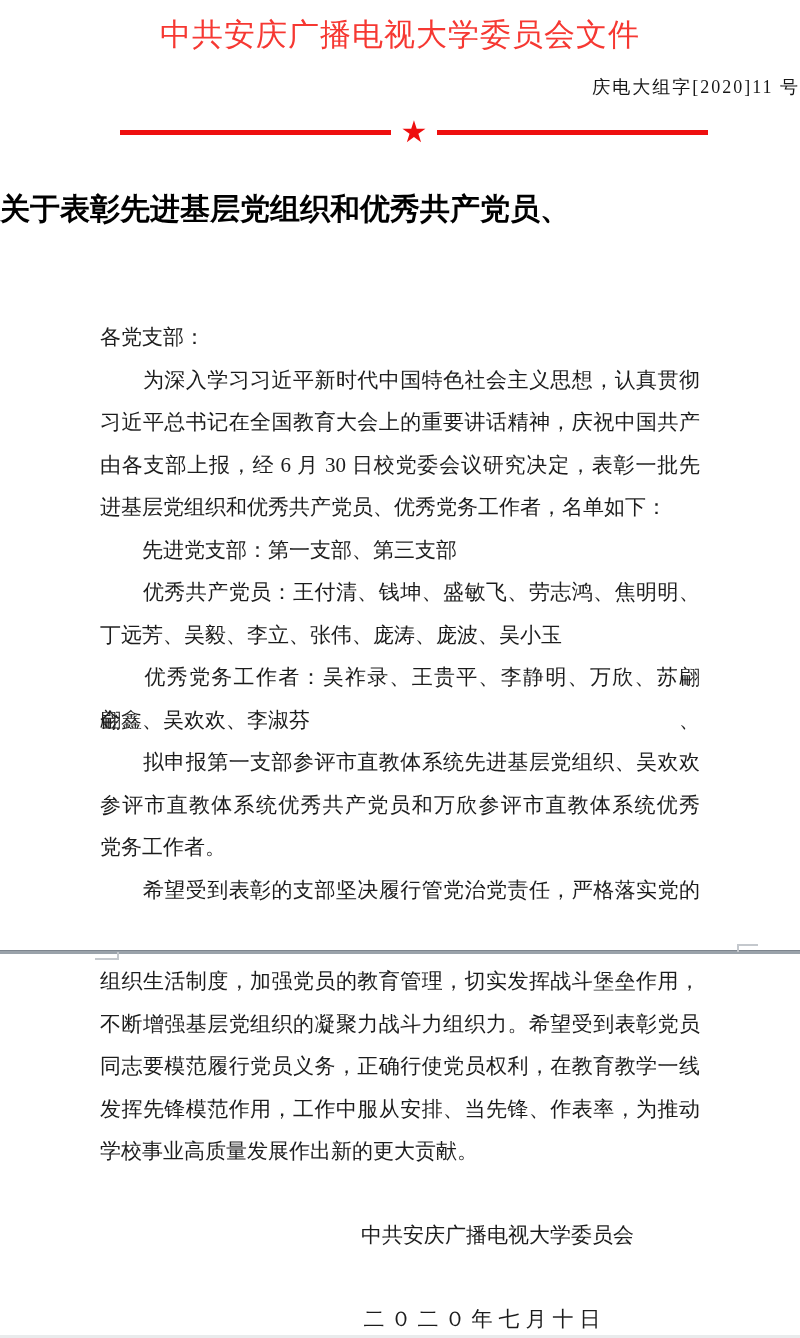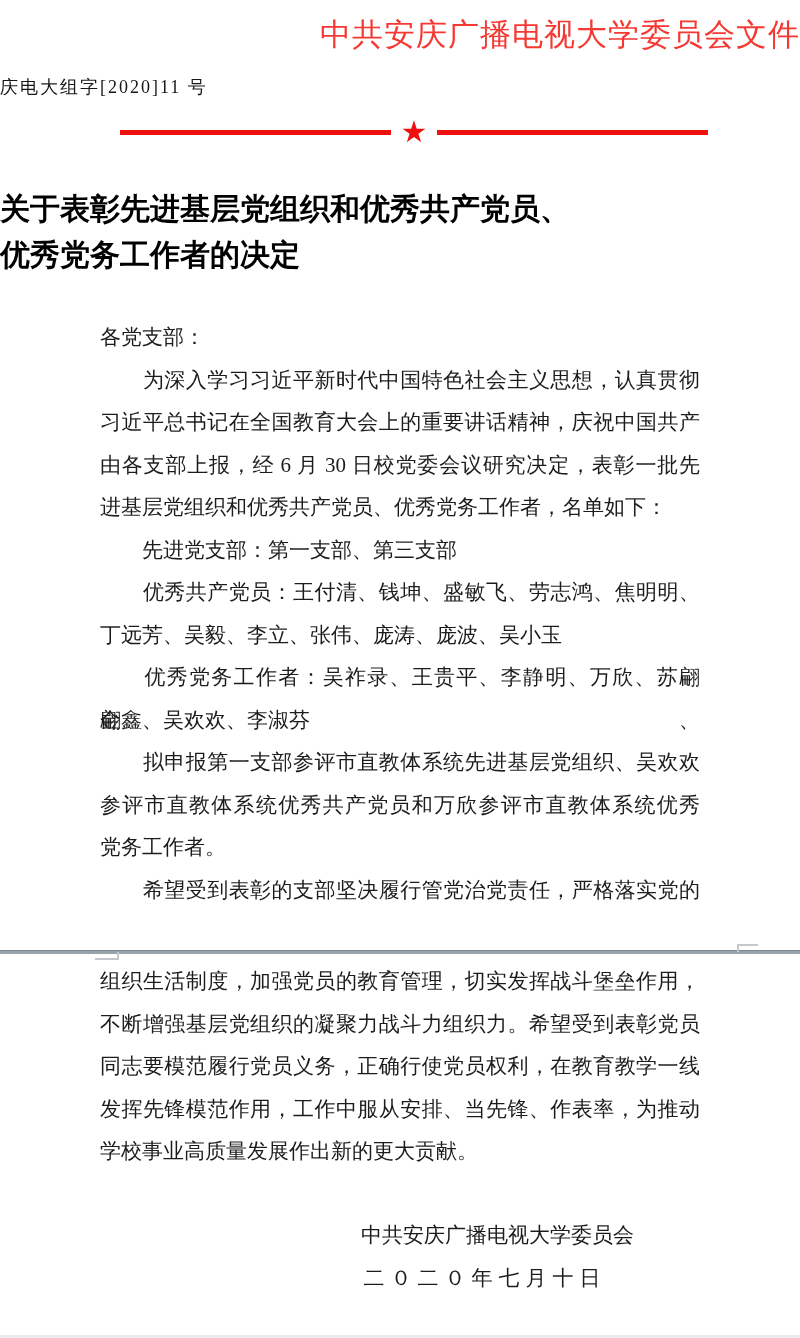--- a/index.html
+++ b/index.html
@@ -14,33 +14,33 @@
     background: #ffffff;
     overflow: hidden;
     font-family: "Liberation Serif", serif;
     color: #1c1c1c;
   }
   .org-title {
     position: absolute;
     top: 14px;
     left: 0;
     width: 100%;
-    text-align: right;
+    text-align: center;
     font-size: 31px;
     line-height: 42px;
     letter-spacing: 1px;
     color: #f63832;
     white-space: nowrap;
   }
   .doc-number {
     position: absolute;
     top: 74px;
     left: 0;
     width: 100%;
-    text-align: left;
+    text-align: right;
     font-size: 18px;
     line-height: 26px;
     letter-spacing: 2px;
     color: #161616;
     white-space: nowrap;
   }
   .rule-row {
     position: absolute;
     top: 116px;
     left: 120px;
@@ -127,21 +127,21 @@
     padding-left: 195px;
     box-sizing: content-box;
     width: calc(100% - 195px);
     text-align: center;
     font-size: 21px;
     line-height: 30px;
     white-space: nowrap;
   }
   .sig-date {
     position: absolute;
-    top: 1263px;
+    top: 1304px;
     left: 0;
     width: calc(100% - 170px);
     padding-left: 170px;
     text-align: center;
     font-size: 21px;
     line-height: 30px;
     letter-spacing: 6px;
     white-space: nowrap;
   }
   .bottom-edge {
@@ -163,21 +163,20 @@
   <div class="doc-number">庆电大组字[2020]11 号</div>
 
   <div class="rule-row">
     <div class="rule-line"></div>
     <div class="rule-star">★</div>
     <div class="rule-line"></div>
   </div>
 
   <div class="doc-title">
     <div>关于表彰先进基层党组织和优秀共产党员、</div>
-    <div>优秀党务工作者的决定</div>
   </div>
 
   <div class="body body1">
     <div class="ln">各党支部：</div>
     <div class="ln j">　　为深入学习习近平新时代中国特色社会主义思想，认真贯彻</div>
     <div class="ln j">习近平总书记在全国教育大会上的重要讲话精神，庆祝中国共产</div>
     <div class="ln j">由各支部上报，经 6 月 30 日校党委会议研究决定，表彰一批先</div>
     <div class="ln">进基层党组织和优秀共产党员、优秀党务工作者，名单如下：</div>
     <div class="ln">　　先进党支部：第一支部、第三支部</div>
     <div class="ln j">　　优秀共产党员：王付清、钱坤、盛敏飞、劳志鸿、焦明明、</div>

